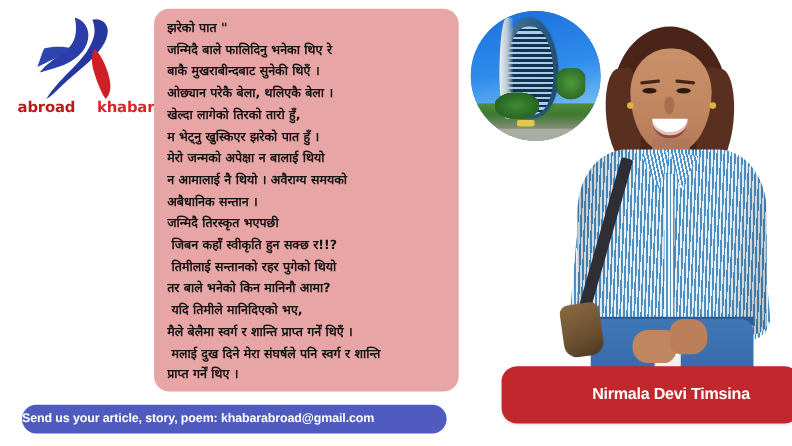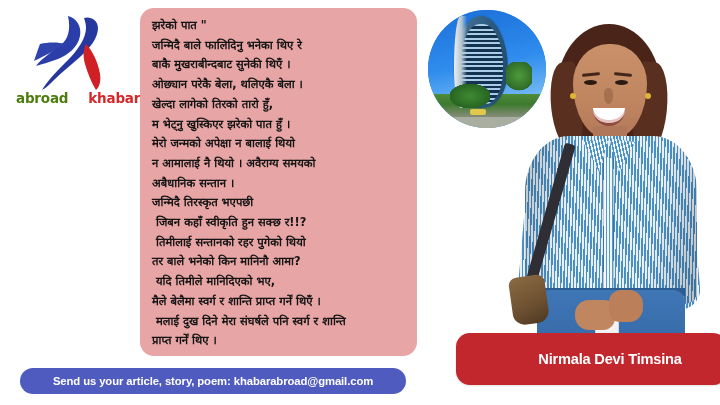--- a/index.html
+++ b/index.html
@@ -19,21 +19,21 @@
   #logo-block{
     position:absolute;left:16px;top:14px;width:110px;height:104px;
   }
   #logo-mark{position:absolute;left:12px;top:0;width:86px;height:78px;}
   #logo-wordmark{
     position:absolute;left:0;top:76px;width:110px;text-align:center;
     font-size:13.5px;font-weight:700;letter-spacing:-0.2px;
     font-family:"DejaVu Sans",sans-serif;
     white-space:nowrap;
   }
-  #logo-wordmark .w1{color:#4d7c0f;}
+  #logo-wordmark .w1{color:#b91c1c;}
   #logo-wordmark .w2{color:#d62828;margin-left:20px;}
 
   
   #poem-card{
     position:absolute;left:140px;top:8px;width:277px;height:348px;
     background:#e8a5a5;border-radius:14px;
     box-sizing:border-box;
     padding:8px 10px 6px 12px;
   }
   #poem-body{
@@ -43,21 +43,21 @@
     line-height:19.7px;
     font-weight:600;
     white-space:pre-wrap;
     word-break:normal;
   }
 
   
   #email-pill{
     position:absolute;left:20px;top:368px;width:386px;height:26px;
     background:#4f5bbf;border-radius:13px;
-    display:flex;align-items:center;justify-content:center;
+    display:flex;align-items:center;
   }
   #email-pill-text{
     color:#ffffff;font-size:11.3px;font-weight:700;
     letter-spacing:-0.1px;white-space:nowrap;
   }
 
   
   #building-photo{
     position:absolute;left:428px;top:10px;width:118px;height:118px;
     border-radius:50%;overflow:hidden;

